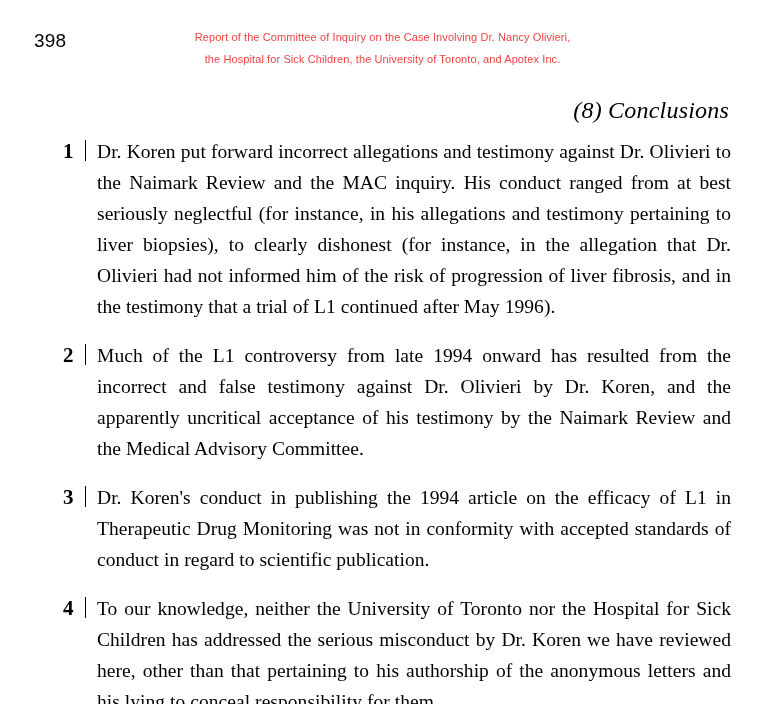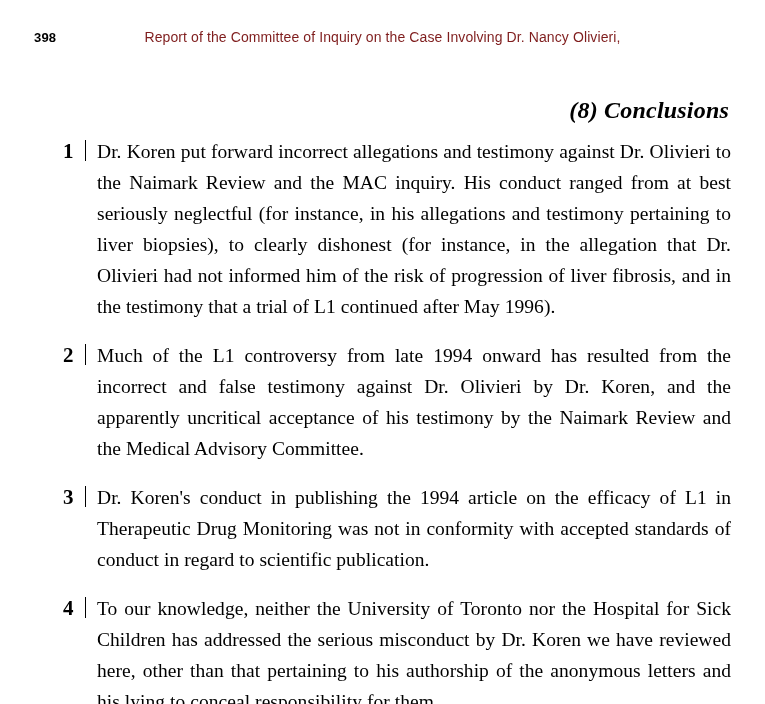--- a/index.html
+++ b/index.html
@@ -26,44 +26,44 @@
     top: 26px;
     left: 0;
     width: 765px;
     display: block;
   }
   .folio {
     position: absolute;
     left: 34px;
     top: 4px;
     font-family: "Liberation Sans", "DejaVu Sans", sans-serif;
-    font-weight: bold;
-    font-size: 13px;
+    font-weight: normal;
+    font-size: 19px;
     letter-spacing: 0.2px;
   }
   .running-head {
     margin: 0 auto;
     width: 610px;
     text-align: center;
     font-family: "Liberation Sans", "DejaVu Sans", sans-serif;
-    font-size: 14px;
+    font-size: 11px;
     line-height: 22px;
     letter-spacing: 0.1px;
-    color: #7f1d1d;
+    color: #ef4444;
   }
   .running-head .line2 {
     display: block;
   }
   .section-title {
     position: absolute;
     top: 97px;
     right: 36px;
     font-family: "Liberation Serif", "DejaVu Serif", serif;
     font-style: italic;
-    font-weight: bold;
+    font-weight: normal;
     font-size: 24px;
     letter-spacing: 0.2px;
     text-align: right;
   }
   .body-area {
     position: absolute;
     top: 136px;
     left: 63px;
     width: 668px;
   }
@@ -99,20 +99,21 @@
 </style>
 </head>
 <body>
 
 <div class="page">
 
   <div class="header">
     <div class="folio">398</div>
     <div class="running-head">
       <span>Report of the Committee of Inquiry on the Case Involving Dr. Nancy Olivieri,</span>
+      <span class="line2">the Hospital for Sick Children, the University of Toronto, and Apotex Inc.</span>
     </div>
   </div>
 
   <div class="section-title">(8) Conclusions</div>
 
   <div class="body-area">
 
     <div class="para">
       <span class="num">1</span>
       <span class="rule"></span>

